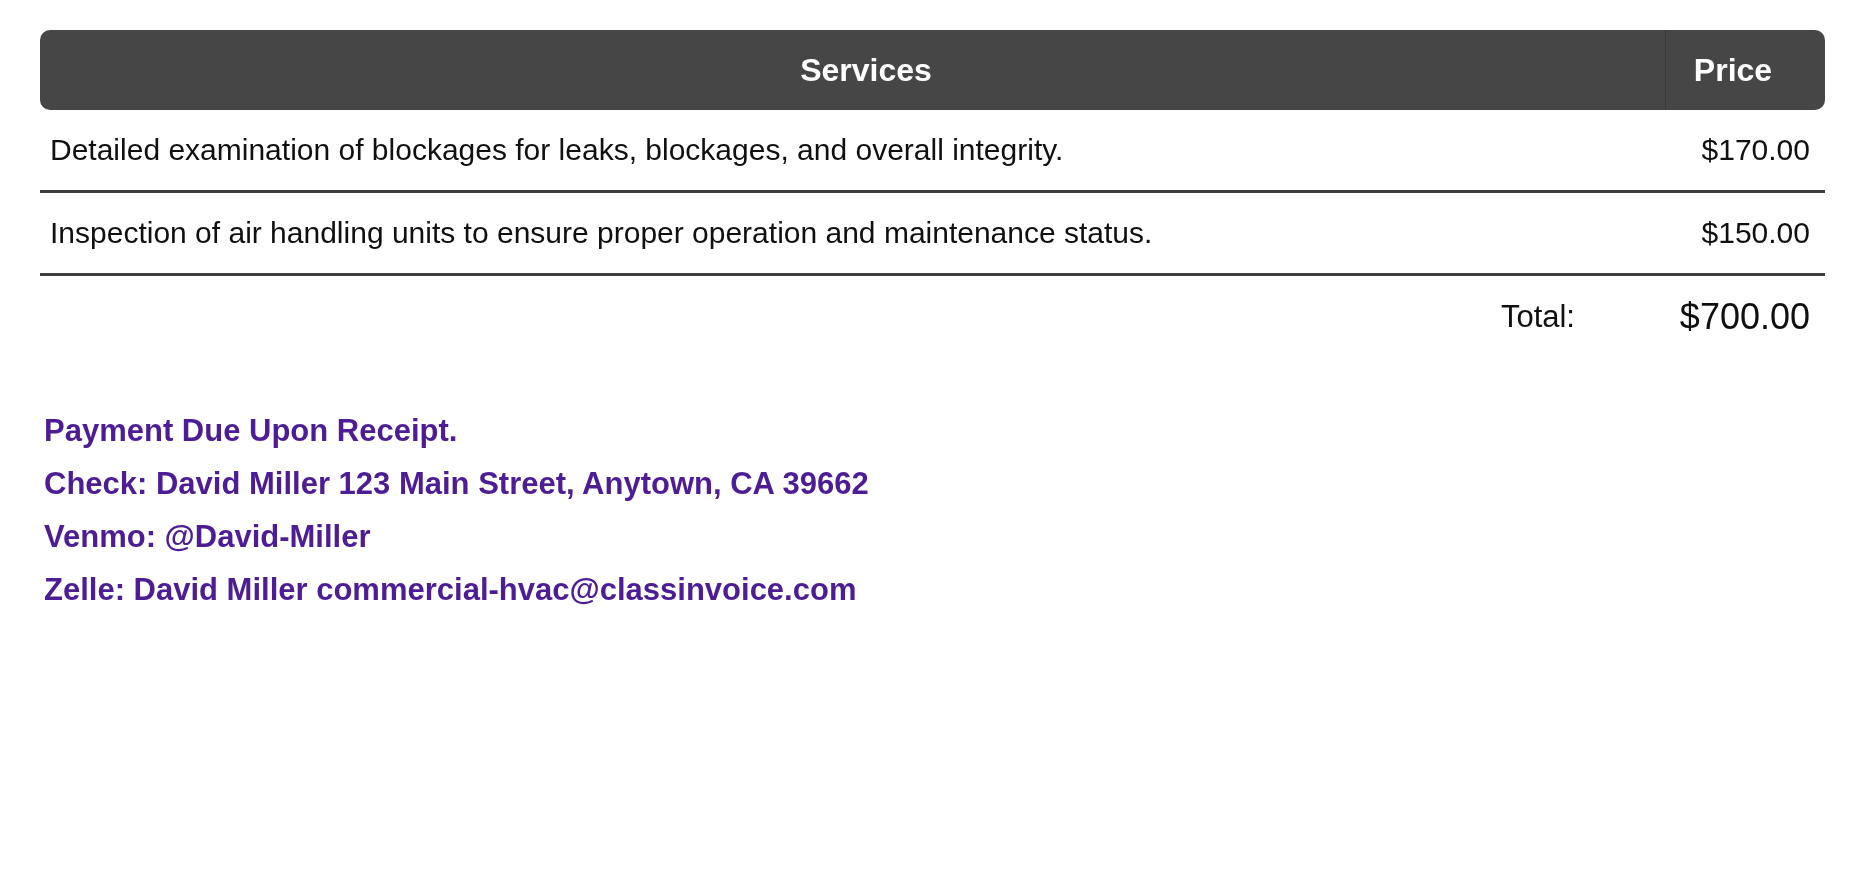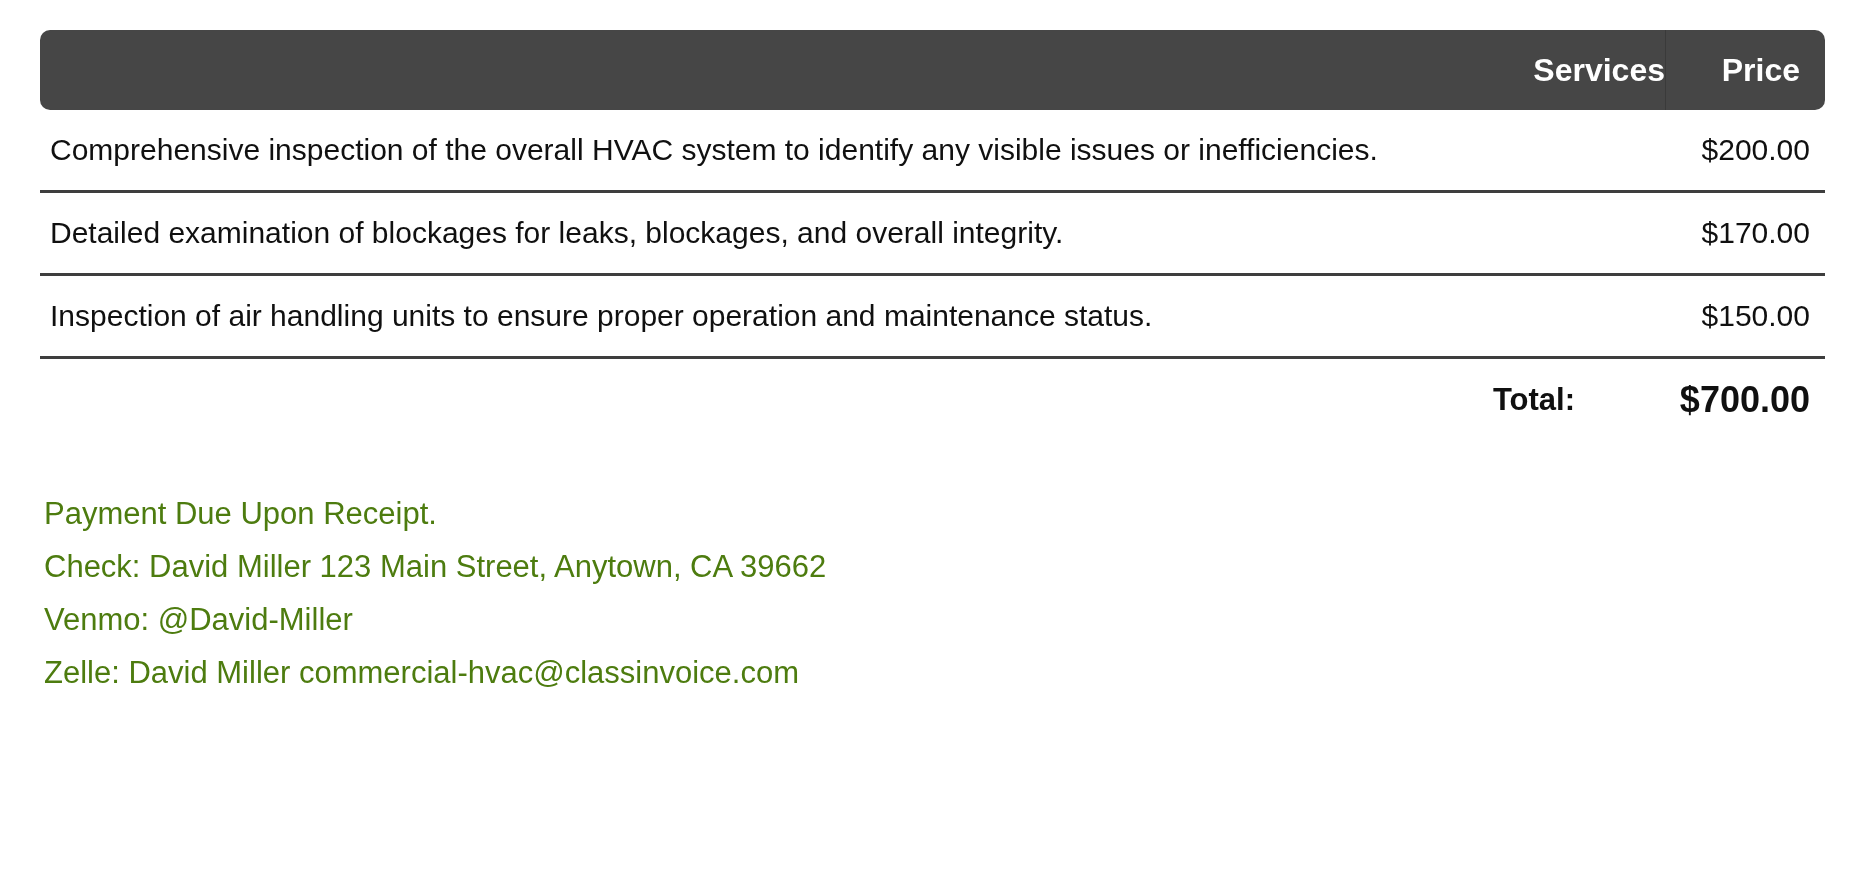--- a/index.html
+++ b/index.html
@@ -28,26 +28,26 @@
 
   thead th {
     background: #464646;
     color: #ffffff;
     font-size: 32px;
     line-height: 36px;
     font-weight: bold;
     padding: 22px 0;
   }
   th.th-services {
-    text-align: right;
+    text-align: center;
     padding-left: 27px;
     border-radius: 10px 0 0 10px;
   }
   th.th-price {
-    text-align: right;
+    text-align: center;
     padding-right: 25px;
     border-radius: 0 10px 10px 0;
     border-left: 1px solid #3a3a3a;
   }
 
   tbody td {
     border-bottom: 3px solid #3e3e3e;
     vertical-align: middle;
   }
   td.service {
@@ -55,62 +55,58 @@
     line-height: 36px;
     text-align: left;
     padding: 22px 170px 22px 10px;
   }
   td.price {
     font-size: 30px;
     text-align: right;
     padding: 22px 15px 22px 0;
     white-space: nowrap;
   }
-  tr.total-row td { border-bottom: none; font-weight: bold; }
+  tr.total-row td { border-bottom: none; font-weight: normal; }
   tr.total-row td.service {
     font-size: 31px;
     text-align: right;
     padding: 20px 90px 20px 10px;
   }
   tr.total-row td.price {
     font-size: 36px;
     padding-top: 20px;
     padding-bottom: 20px;
   }
 
   .terms {
     margin-top: 46px;
     padding-left: 4px;
     font-size: 31px;
     line-height: 53px;
   }
   .terms-title { color: #757575; }
-  .terms-line { color: #4d7c0f; }
+  .terms-line { color: #4c1d95; font-weight: bold; }
 </style>
 </head>
 <body>
 
 <div class="page">
 
   <table class="invoice">
     <colgroup>
       <col class="col-services">
       <col class="col-price">
     </colgroup>
     <thead>
       <tr>
         <th class="th-services">Services</th>
         <th class="th-price">Price</th>
       </tr>
     </thead>
     <tbody>
-      <tr>
-        <td class="service">Comprehensive inspection of the overall HVAC system to identify any visible issues or inefficiencies.</td>
-        <td class="price">$200.00</td>
-      </tr>
       <tr>
         <td class="service">Detailed examination of blockages for leaks, blockages, and overall integrity.</td>
         <td class="price">$170.00</td>
       </tr>
       <tr>
         <td class="service">Inspection of air handling units to ensure proper operation and maintenance status.</td>
         <td class="price">$150.00</td>
       </tr>
       <tr class="total-row">
         <td class="service">Total:</td>

